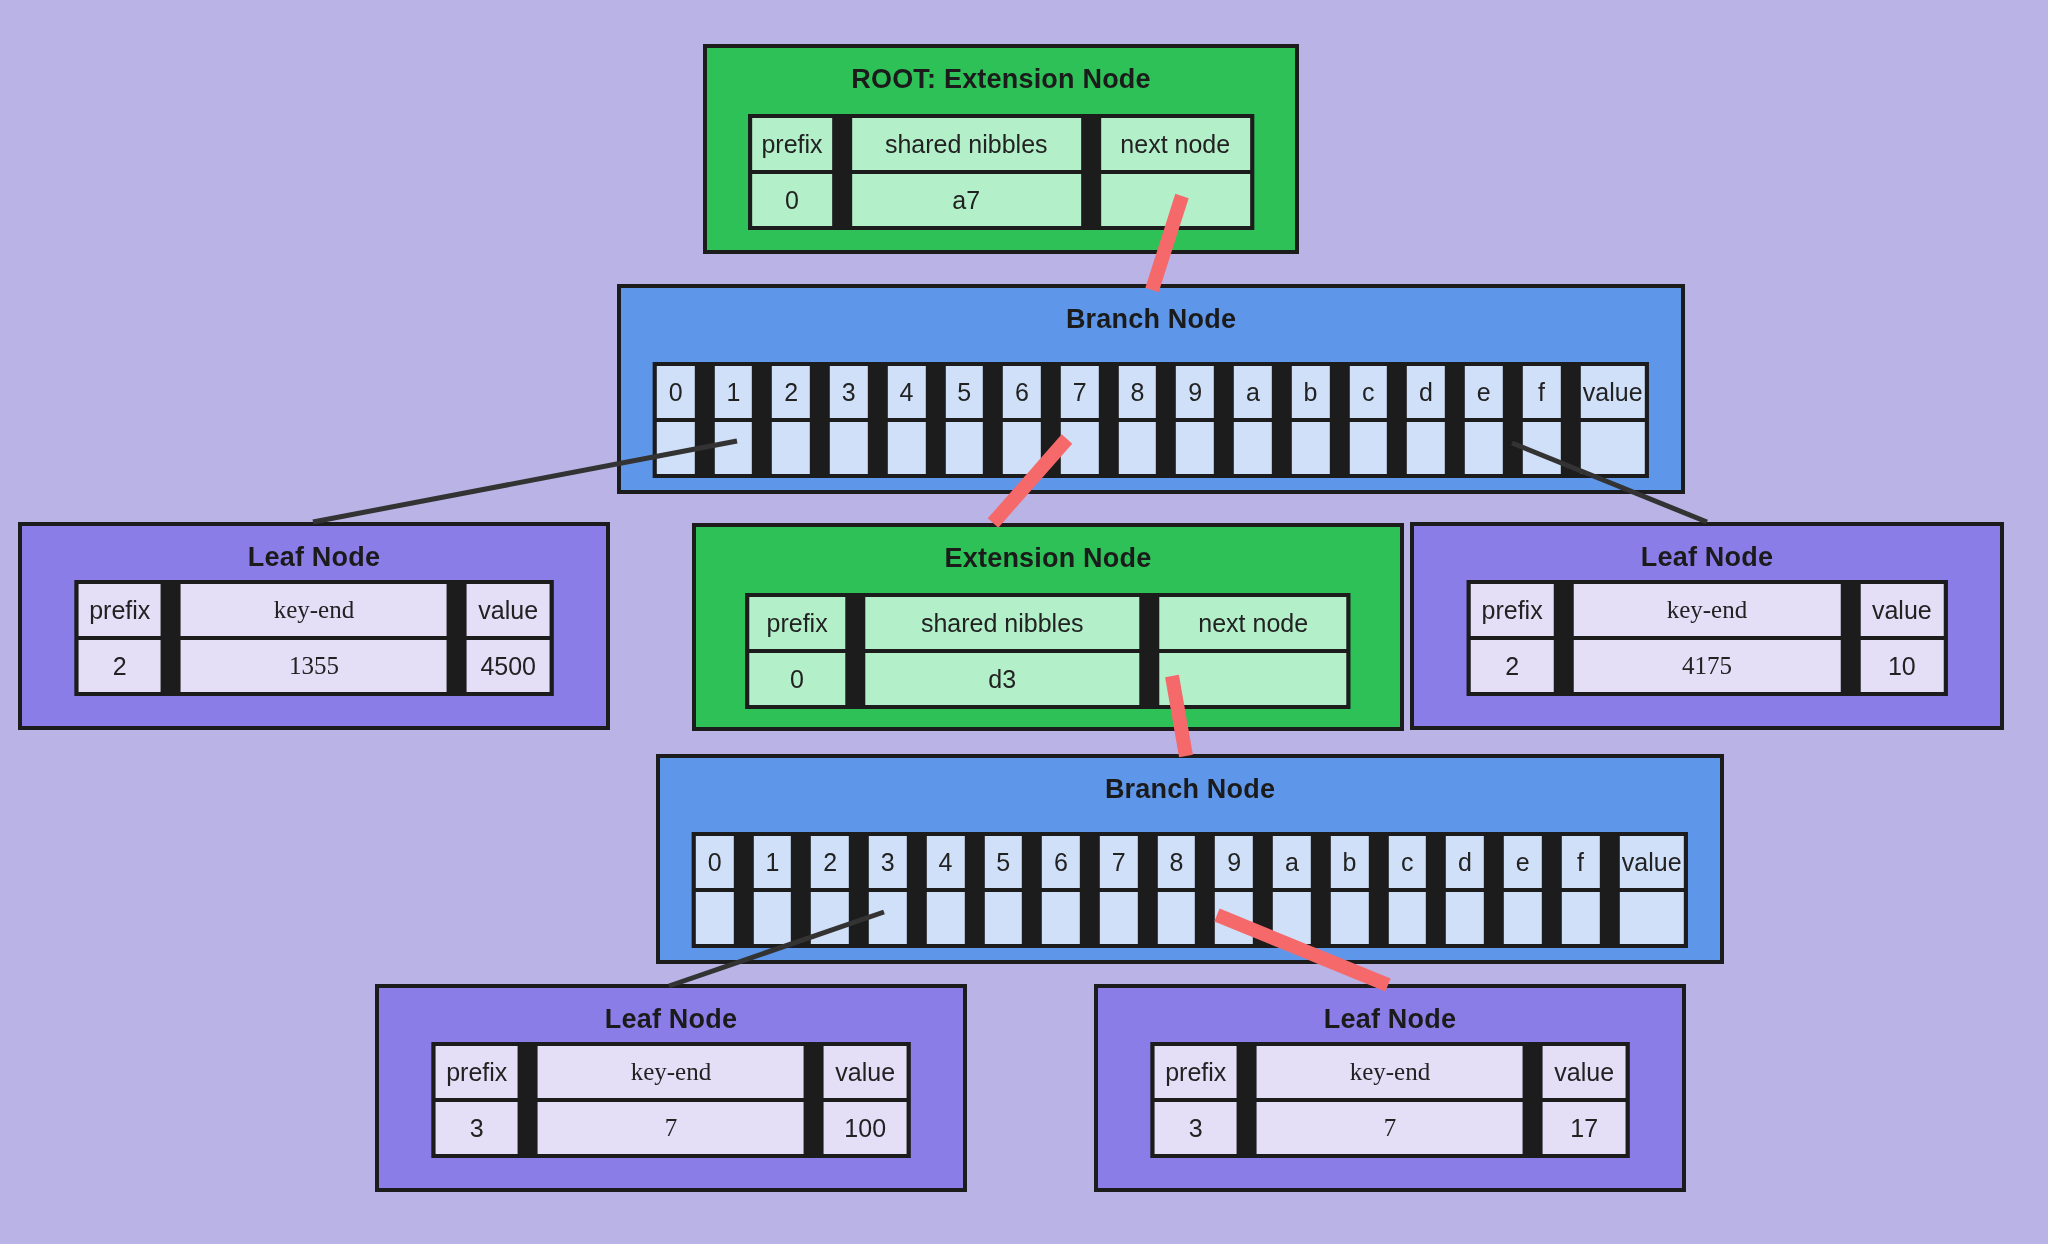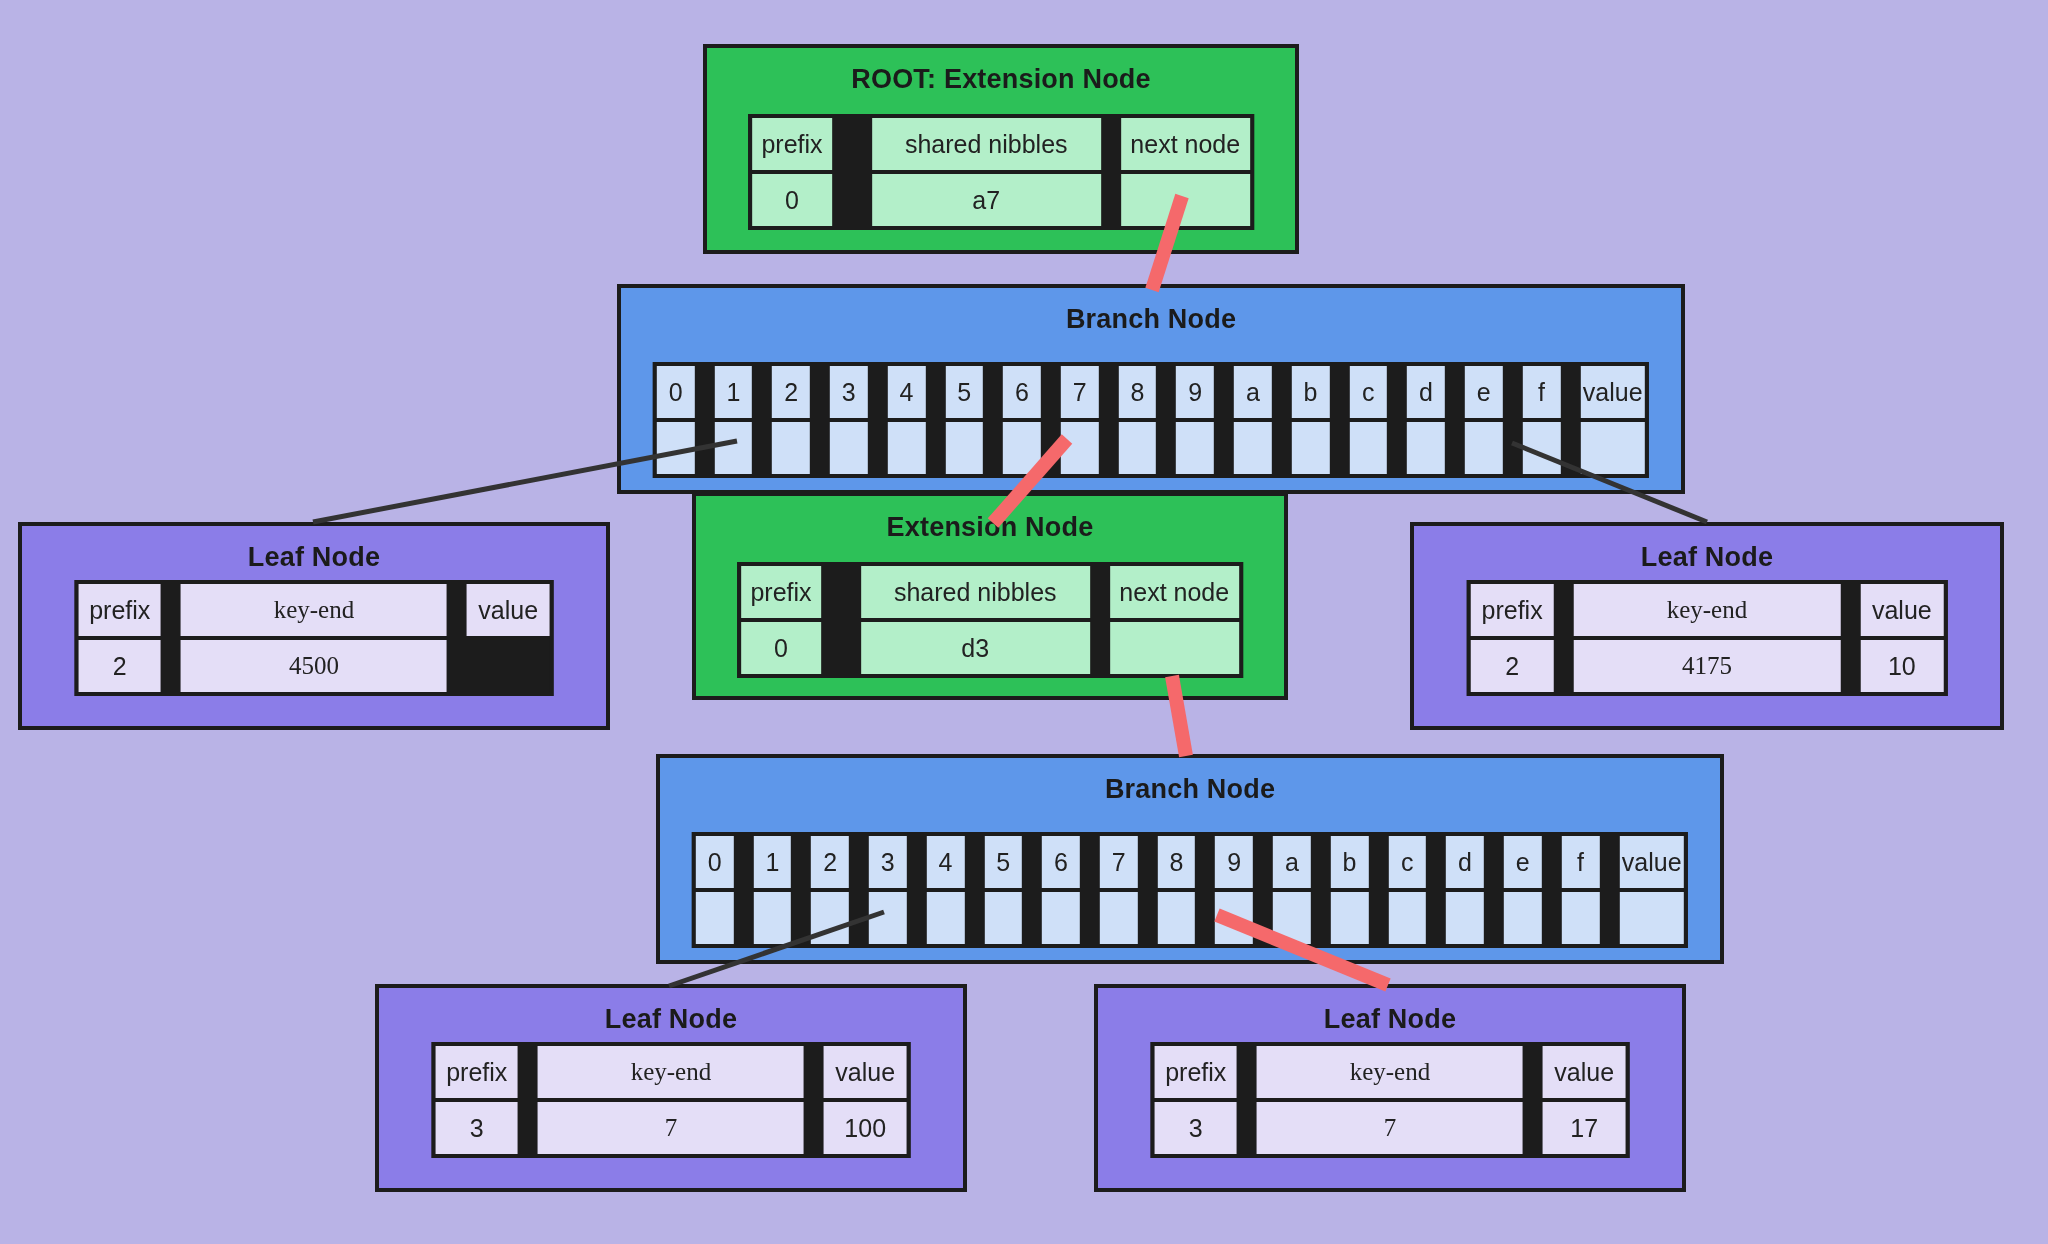--- a/index.html
+++ b/index.html
@@ -49,21 +49,21 @@
     display:flex;align-items:center;justify-content:center;
     font-size:25px;color:#222;
     box-sizing:border-box;
     min-width:0;
   }
   .node.ext .tcell{background:var(--extension-cell);}
   .node.leaf .tcell{background:var(--leaf-cell);}
   .node.branch .tcell{background:var(--branch-cell);}
   
   .ext-row .tcell:nth-child(1){flex:0 0 16%;}
-  .ext-row .tcell:nth-child(2){flex:0 0 46%;margin-left:20px;}
+  .ext-row .tcell:nth-child(2){flex:0 0 46%;}
   .ext-row .tcell:nth-child(3){flex:1;text-align:center;}
   
   .leaf-row .tcell:nth-child(1){flex:0 0 17.5%;}
   .leaf-row .tcell:nth-child(2){flex:0 0 56.5%;font-family:Liberation Serif, serif;}
   .leaf-row .tcell:nth-child(3){flex:1;}
   
   .branch-row .tcell{flex:1;}
   .branch-row .tcell:last-child{flex:1.72;}
   .edges{
     position:absolute;left:0;top:0;width:2048px;height:1244px;
@@ -140,26 +140,27 @@
   <div class="node leaf" style="left:18px;top:522px;width:592px;height:208px">
     <div class="title">Leaf Node</div>
     <div class="table">
       <div class="trow leaf-row">
           <div class="tcell">prefix</div>
           <div class="tcell">key-end</div>
           <div class="tcell">value</div>
         </div>
       <div class="trow leaf-row">
           <div class="tcell">2</div>
+          <div class="tcell">1355</div>
           <div class="tcell">4500</div>
         </div>
     </div>
   </div>
 
-  <div class="node ext" style="left:692px;top:492px;width:596px;height:208px">
+  <div class="node ext" style="left:692px;top:523px;width:712px;height:208px">
     <div class="title">Extension Node</div>
     <div class="table">
       <div class="trow ext-row">
           <div class="tcell">prefix</div>
           <div class="tcell">shared nibbles</div>
           <div class="tcell">next node</div>
         </div>
       <div class="trow ext-row">
           <div class="tcell">0</div>
           <div class="tcell">d3</div>

